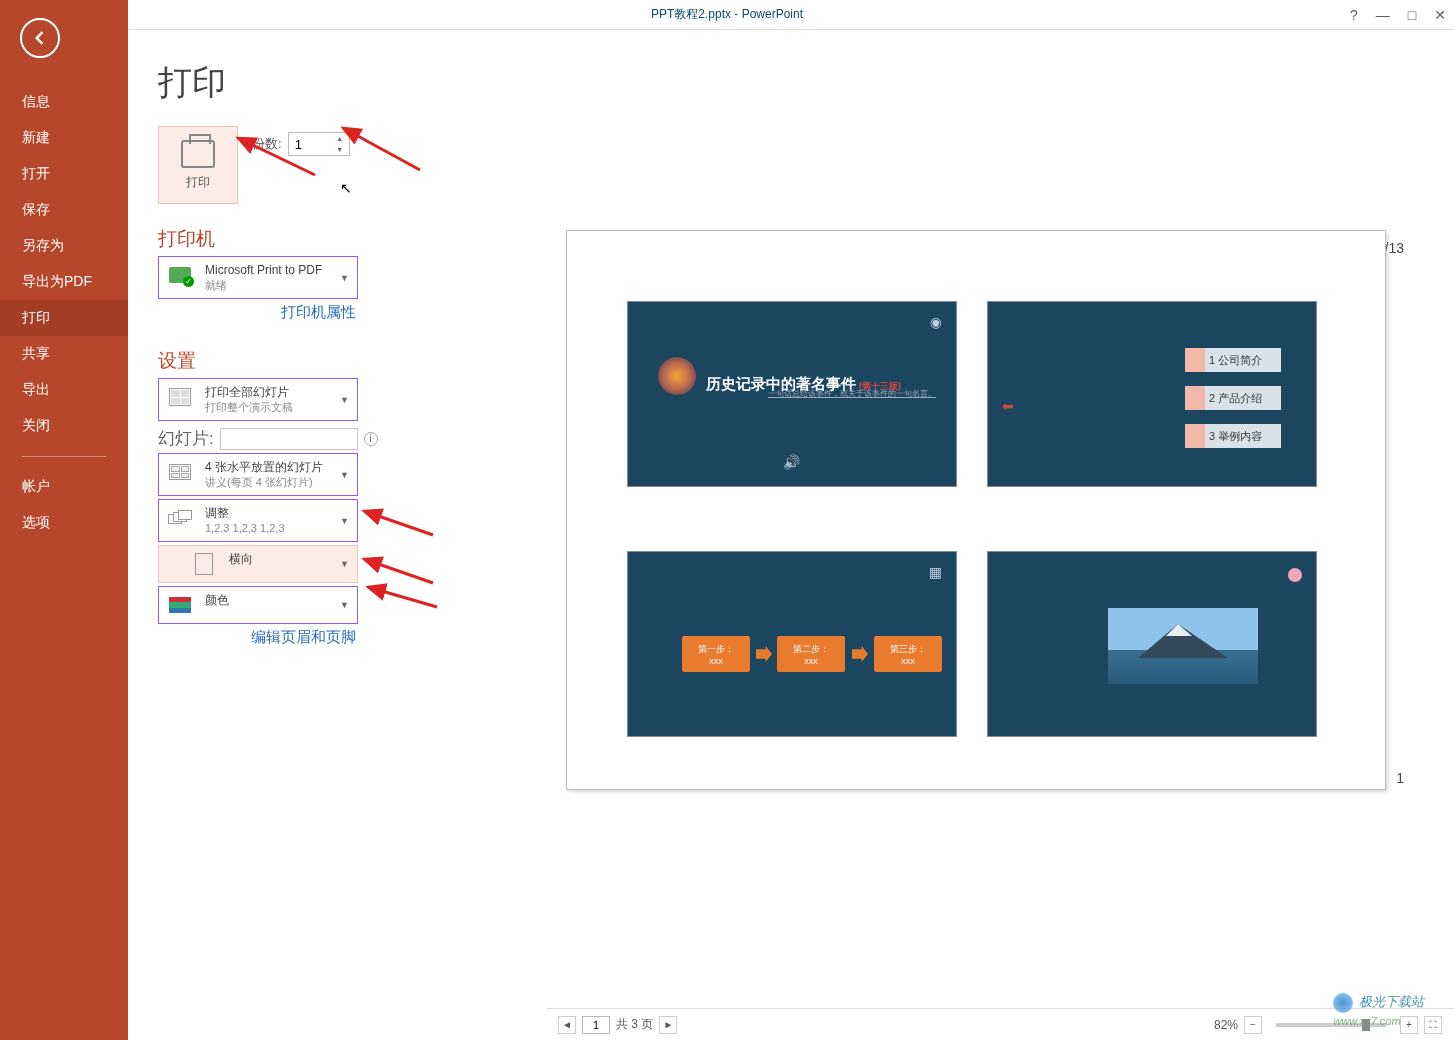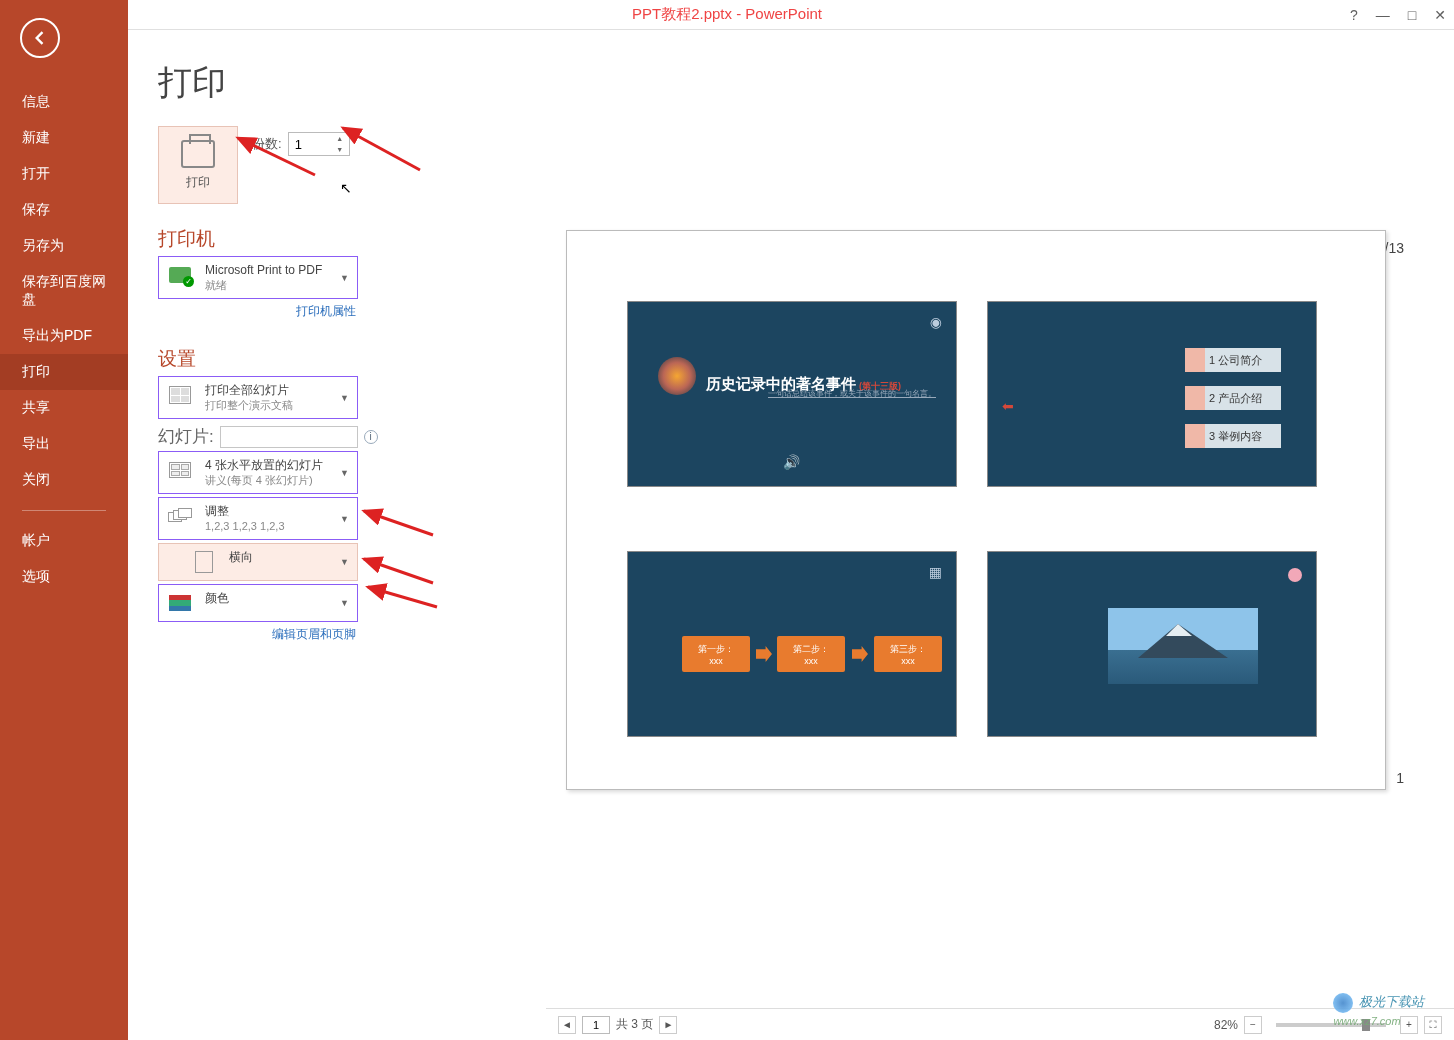--- a/index.html
+++ b/index.html
@@ -1,20 +1,20 @@
 <!DOCTYPE html>
 <html><head>
 <meta charset="utf-8">
 <style>
 * { margin:0; padding:0; box-sizing:border-box; font-family:"Microsoft YaHei","Segoe UI",sans-serif; }
 body { width:1454px; height:1040px; background:#fff; overflow:hidden; position:relative; }
 
 
 .titlebar { height:30px; background:#fff; display:flex; align-items:center; border-bottom:1px solid #e0e0e0; position:relative; }
-.titlebar .title { position:absolute; left:50%; transform:translateX(-50%); font-size:15px; color:#ef4444; }
+.titlebar .title { position:absolute; left:50%; transform:translateX(-50%); font-size:12px; color:#0c4a6e; }
 .titlebar .right { position:absolute; right:8px; display:flex; gap:18px; align-items:center; color:#606060; font-size:14px; }
 .titlebar .right span { cursor:default; }
 .login-row { position:absolute; right:12px; top:32px; font-size:12px; color:#606060; }
 
 
 .sidebar { position:absolute; left:0; top:0; width:128px; height:1040px; background:#b7472a; color:#fff; padding-top:18px; }
 .back-circle { width:40px; height:40px; border:2px solid #fff; border-radius:50%; margin-left:20px; display:flex; align-items:center; justify-content:center; cursor:pointer; }
 .back-circle svg { width:20px; height:20px; fill:#fff; }
 .nav { margin-top:26px; display:flex; flex-direction:column; font-size:14px; }
 .nav-item { padding:9px 22px; cursor:pointer; }
@@ -41,21 +41,21 @@
 
 .section-title { font-size:19px; color:#b7472a; margin:22px 0 4px 30px; position:relative; }
 
 .option-box { width:200px; margin-left:30px; border:1px solid #8b5cf6; background:#fff; display:flex; padding:5px 8px; gap:12px; position:relative; cursor:pointer; margin-top:3px; }
 .option-box.highlighted { background:#fdece5; border-color:#e8c3b6;padding-left:32px; }
 .option-box .icon-slot { width:26px; height:26px; display:flex; align-items:center; justify-content:center; }
 .option-box .txt { display:flex; flex-direction:column; font-size:12px; color:#444; line-height:1.35; }
 .option-box .txt .sub { color:#888; font-size:11px; }
 .option-box .chev { position:absolute; right:8px; top:50%; transform:translateY(-50%); font-size:9px; color:#666; }
 
-.link-right { width:200px; margin-left:30px; text-align:right; font-size:12px; color:#2a6dbb; padding:4px 2px; cursor:pointer; }
+.link-right { width:200px; margin-left:30px; text-align:right; font-size:15px; color:#2a6dbb; padding:4px 2px; cursor:pointer; }
 
 .slides-row { display:flex; align-items:center; margin-left:30px; margin-top:6px; gap:6px; }
 .slides-lbl { font-size:17px; color:#666; }
 .slides-input { width:138px; height:22px; border:1px solid #c6c6c6; font-size:12px; padding:0 4px; }
 .info-dot2 { width:14px; height:14px; border:1px solid #9ab; border-radius:50%; font-size:10px; color:#567; display:flex; align-items:center; justify-content:center; }
 
 
 .icn-printer { width:22px; height:16px; background:#5a5; border-radius:2px; position:relative; }
 .icn-printer::after { content:"✓"; position:absolute; right:-3px; bottom:-4px; background:#090; color:#fff; width:11px; height:11px; border-radius:50%; font-size:8px; display:flex; align-items:center; justify-content:center; }
 .icn-slides { width:22px; height:18px; border:1px solid #999; display:grid; grid-template-columns:1fr 1fr; grid-template-rows:1fr 1fr; gap:1px; padding:1px; }
@@ -141,21 +141,20 @@
     <svg viewBox="0 0 24 24">
         <path d="M14 4l-8 8 8 8 2-2-6-6 6-6z"></path>
       </svg>
   </div>
   <div class="nav">
     <div class="nav-item">信息</div>
     <div class="nav-item">新建</div>
     <div class="nav-item">打开</div>
     <div class="nav-item">保存</div>
     <div class="nav-item">另存为</div>
-    <div class="nav-item">保存到百度网盘</div>
     <div class="nav-item">导出为PDF</div>
     <div class="nav-item active">打印</div>
     <div class="nav-item">共享</div>
     <div class="nav-item">导出</div>
     <div class="nav-item">关闭</div>
     <div class="nav-divider"></div>
     <div class="nav-item">帐户</div>
     <div class="nav-item">选项</div>
   </div>
 </div>

